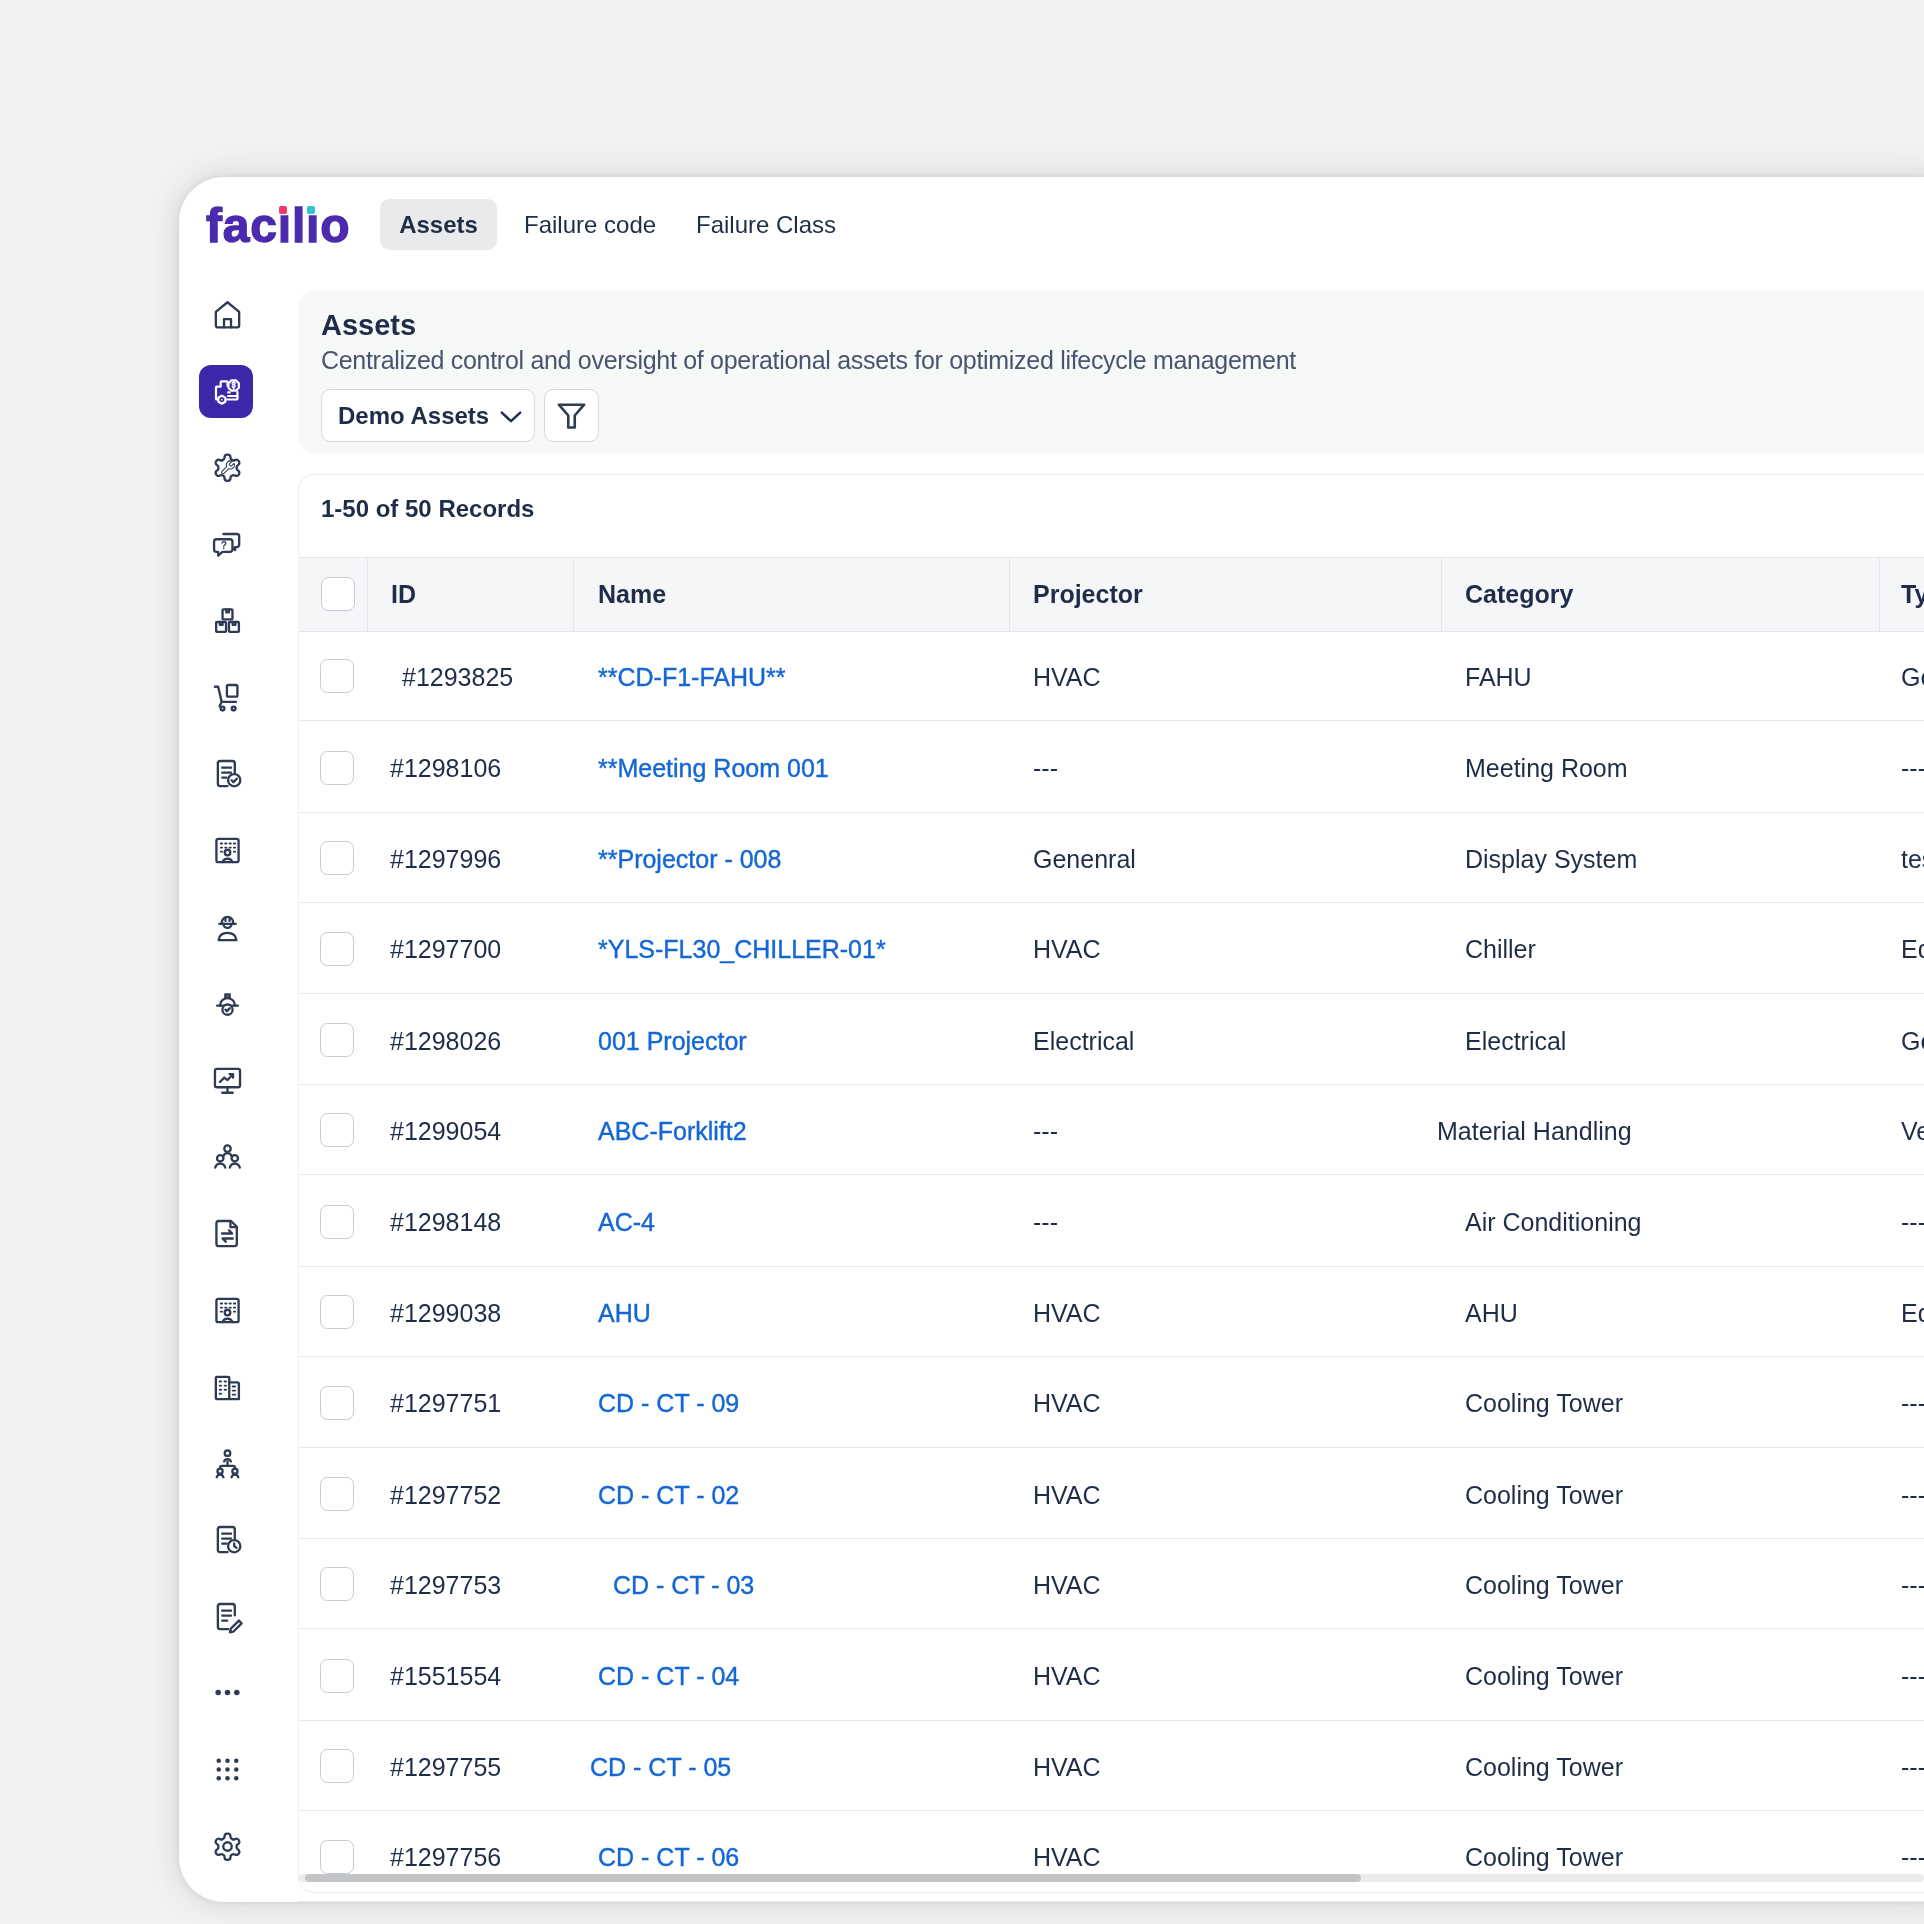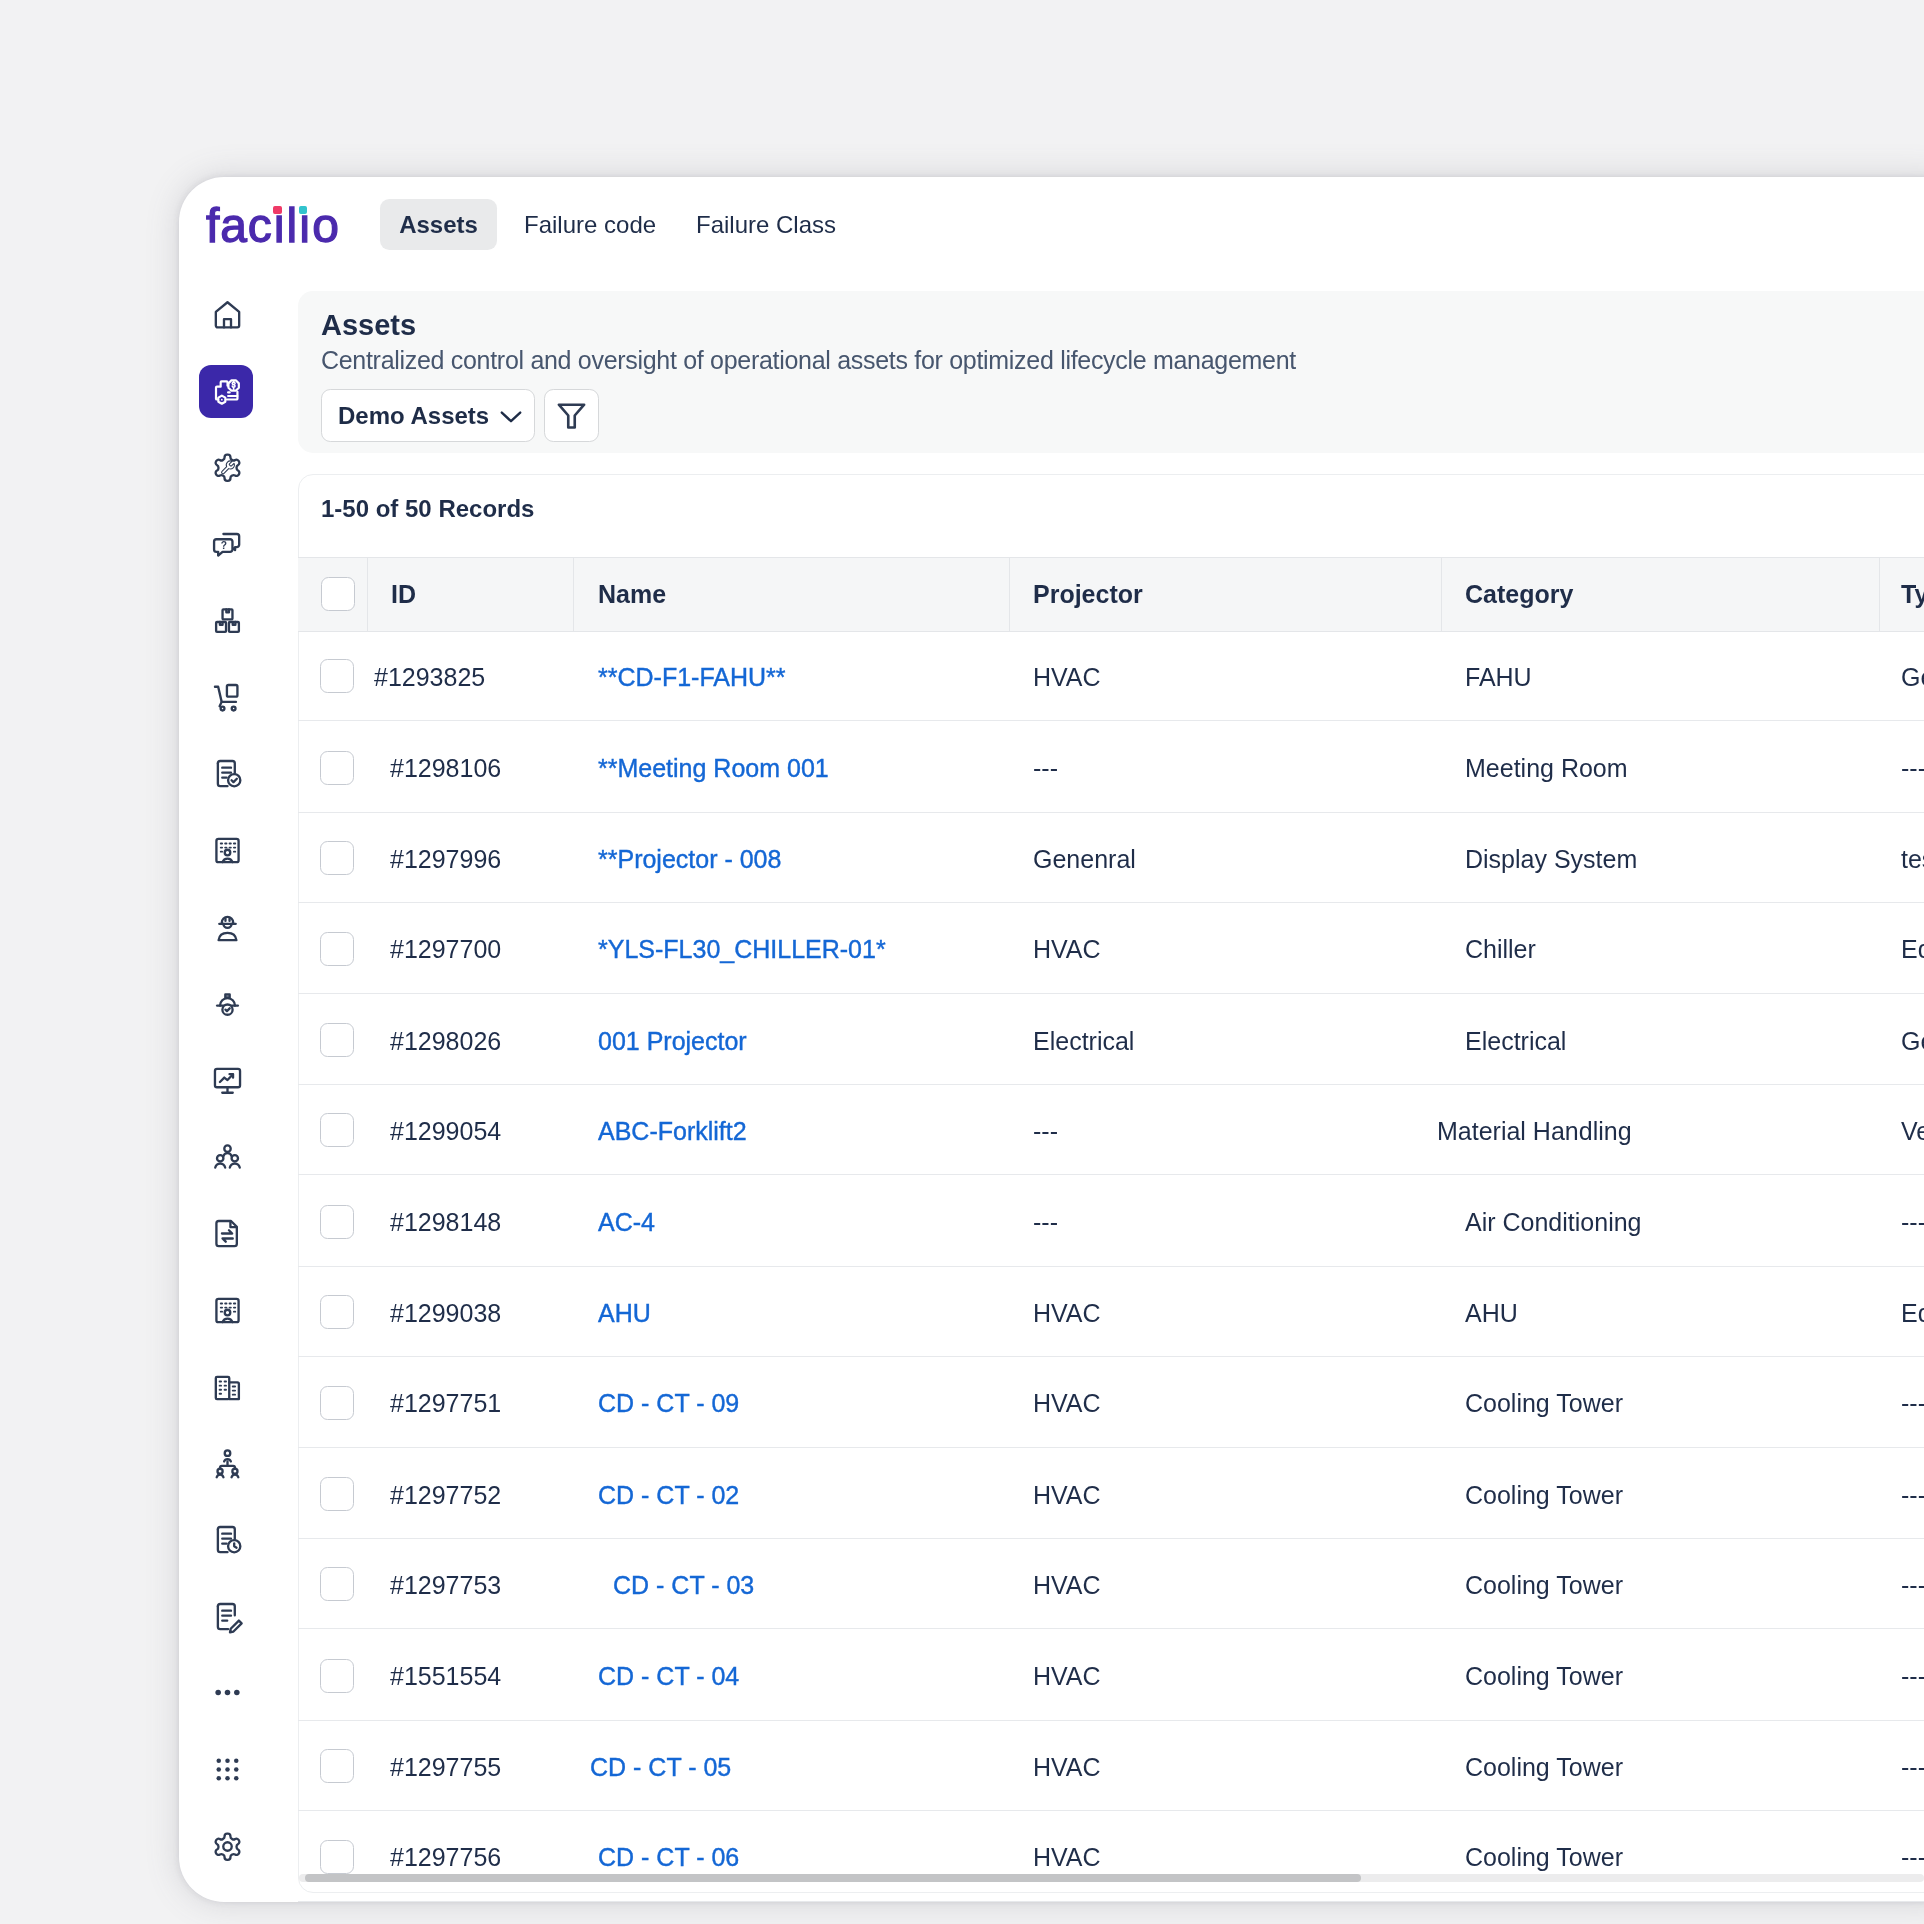--- a/index.html
+++ b/index.html
@@ -1,17 +1,17 @@
 <!DOCTYPE html>
 <html style="font-size:15px"><head><meta charset="utf-8">
 <style>
 * { margin:0; padding:0; box-sizing:border-box; }
 html,body { width:1924px; height:1924px; background:#f2f2f3; font-family:"Liberation Sans",sans-serif; overflow:hidden; position:relative; }
 .card { position:absolute; left:179px; top:177px; width:1790px; height:1725px; background:#fff; border-radius:45px; box-shadow:0 0 6.5px rgba(95,95,110,.16), 0 0 34px rgba(95,95,110,.20); }
-.logo { position:absolute; left:206px; top:198px; font-size:48px; font-weight:normal; color:#4b2aad; letter-spacing:0.8px; -webkit-text-stroke:1.3px #4b2aad; }
+.logo { position:absolute; left:206px; top:198px; font-size:48px; font-weight:bold; color:#4b2aad; letter-spacing:0.8px; -webkit-text-stroke:1.3px #4b2aad; }
 .logo .dot { position:absolute; width:8.4px; height:8.4px; border-radius:1.9px; }
 .tab { position:absolute; top:199px; height:51px; line-height:51px; font-size:24px; color:#1f2d49; }
 .tab.on { background:#e9eaeb; border-radius:9.3px; font-weight:bold; text-align:center; }
 .sic { position:absolute; left:210px; width:35px; height:35px; }
 .active-sq { position:absolute; left:199px; top:365px; width:54px; height:53px; background:#3b28a9; border-radius:12px; display:flex; align-items:center; justify-content:center; }
 .panel1 { position:absolute; left:298px; top:291px; width:1669px; height:162px; background:#f7f8f8; border-radius:15px; }
 .panel2 { position:absolute; left:298px; top:474px; width:1669px; height:1419px; background:#fff; border-radius:15px; border:0.9px solid #eceef0; }
 .h1 { position:absolute; left:321px; top:309px; font-size:29px; font-weight:bold; color:#1f2d49; }
 .sub { position:absolute; left:321px; top:346px; font-size:25px; color:#47566e; letter-spacing:-0.3px; }
 .btn { position:absolute; top:389px; height:53px; background:#fff; border:1.4px solid #d6d8da; border-radius:9.3px; display:flex; align-items:center; justify-content:center; }
@@ -205,21 +205,21 @@
 </div>
 <span class="cb" style="left:321px;top:577px"></span>
 <span class="hlabel" style="left:391px;top:580px">ID</span>
 <span class="hlabel" style="left:598px;top:580px">Name</span>
 <span class="hlabel" style="left:1033px;top:580px">Projector</span>
 <span class="hlabel" style="left:1465px;top:580px">Category</span>
 <span class="hlabel" style="left:1901px;top:580px">Type</span>
 
 <div class="row" style="top:631px;height:90px">
   <span class="cb" style="left:22.4px;top:28px"></span>
-  <span class="cell id" style="left:76px;top:32px">#1293825</span>
+  <span class="cell id" style="left:104px;top:32px">#1293825</span>
   <span class="cell name" style="left:300px;top:32px">**CD-F1-FAHU**</span>
   <span class="cell" style="left:735px;top:32px">HVAC</span>
   <span class="cell" style="left:1167px;top:32px">FAHU</span>
   <span class="cell" style="left:1603px;top:32px">General</span>
 </div>
 <div class="row" style="top:722px;height:91px">
   <span class="cb" style="left:22.4px;top:29px"></span>
   <span class="cell id" style="left:92px;top:32px">#1298106</span>
   <span class="cell name" style="left:300px;top:32px">**Meeting Room 001</span>
   <span class="cell" style="left:735px;top:32px">---</span>

